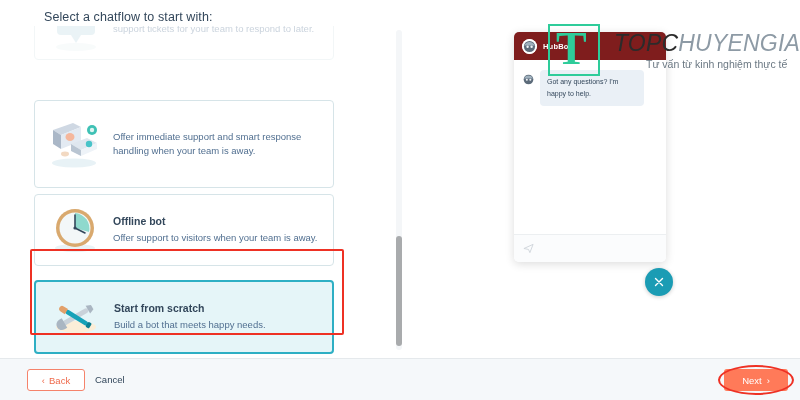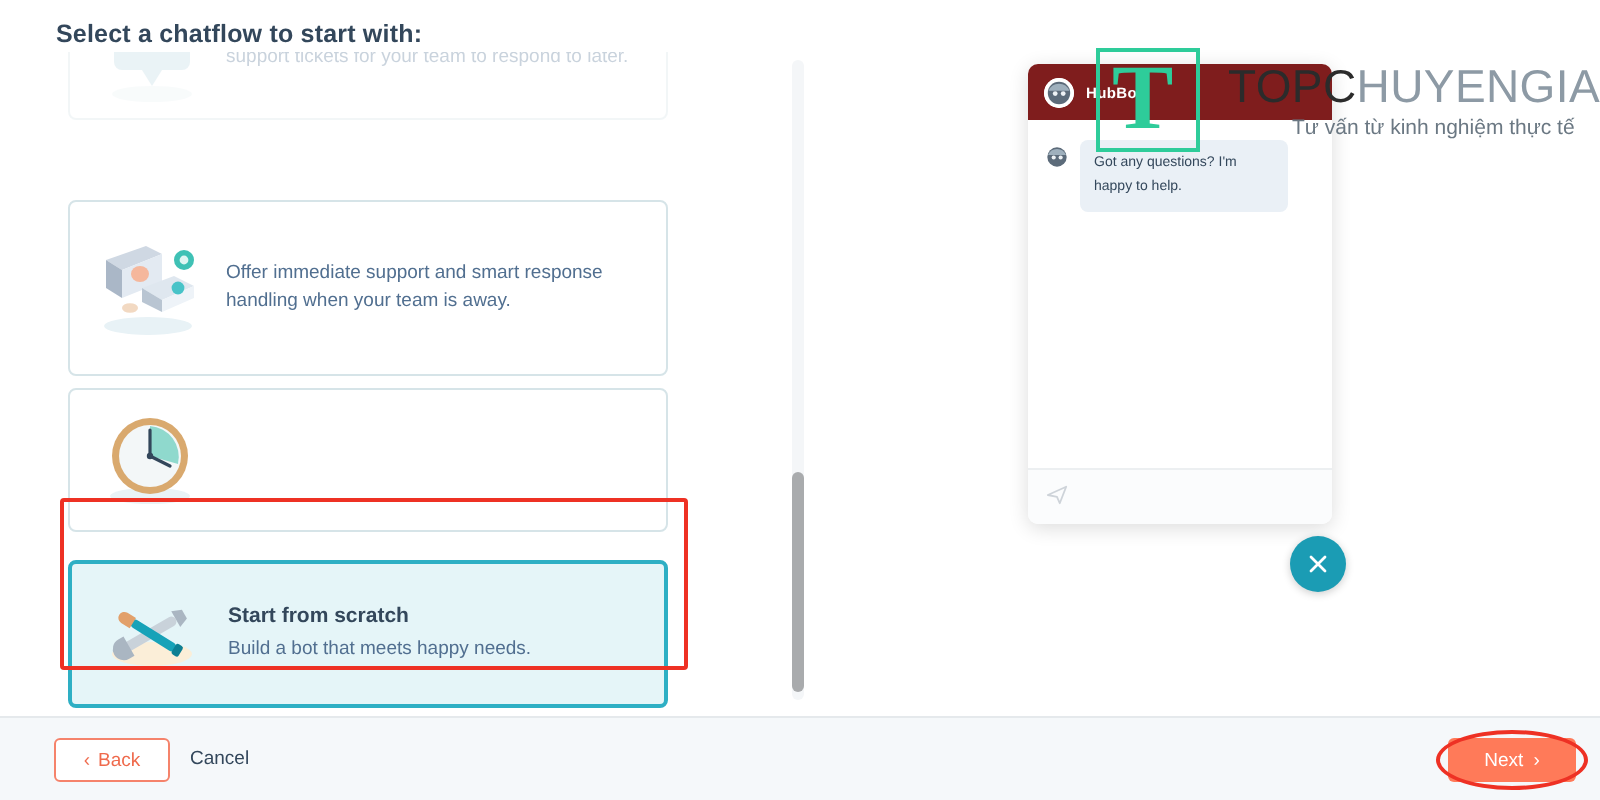--- a/index.html
+++ b/index.html
@@ -11,23 +11,23 @@
   }
   #app {
     position: relative;
     width: 800px; height: 400px;
     background: #ffffff;
   }
 
   
   .page-title {
     position: absolute;
-    left: 28px; top: 10px;
+    left: 44px; top: 10px;
     font-size: 12.5px;
-    font-weight: bold;
+    font-weight: normal;
     color: #33475b;
     letter-spacing: .1px;
   }
 
   
   .list-region {
     position: absolute;
     left: 0; top: 26px;
     width: 410px; height: 330px;
     overflow: hidden;
@@ -257,20 +257,21 @@
     font-family: "Liberation Serif", serif;
     line-height: 1;
   }
   .wm-name {
     position: absolute;
     left: 66px; top: 6px;
     font-size: 23px;
     letter-spacing: .2px;
     white-space: nowrap;
     font-family: "Liberation Sans", sans-serif;
+    font-style: italic;
   }
   .wm-name .dark { color: #2b2b2b; }
   .wm-name .gray { color: #8d9aa5; }
   .wm-tag {
     position: absolute;
     left: 68px; top: 34px;
     font-size: 10.5px;
     color: #6b7883;
     white-space: nowrap;
     margin-left: 30px;
@@ -328,20 +329,24 @@
         <svg width="58" height="52" viewBox="0 0 58 52">
           <ellipse cx="28" cy="44" rx="20" ry="4" fill="#e9f3f6"></ellipse>
           <circle cx="28" cy="24" r="19" fill="#d9a96e"></circle>
           <circle cx="28" cy="24" r="15.5" fill="#f3f7f8"></circle>
           <path d="M28 24 L28 9 A15.5 15.5 0 0 1 42 28 Z" fill="#8fd9cd"></path>
           <path d="M28 24 L28 11" stroke="#33475b" stroke-width="1.6" stroke-linecap="round"></path>
           <path d="M28 24 L38 29" stroke="#33475b" stroke-width="1.6" stroke-linecap="round"></path>
           <circle cx="28" cy="24" r="1.6" fill="#33475b"></circle>
         </svg>
       </div>
+      <div class="body">
+        <div class="c-title">Offline bot</div>
+        <div class="c-desc">Offer support to visitors when your team is away.</div>
+      </div>
     </div>
 
     <div class="card" id="card-scratch">
       <div class="thumb">
         <svg width="58" height="52" viewBox="0 0 58 52">
           <ellipse cx="28" cy="36" rx="20" ry="6" fill="#fbeed8"></ellipse>
           <g transform="rotate(-30 28 26)">
             <rect x="12" y="23" width="30" height="5" rx="2.5" fill="#c9d2da"></rect>
             <path d="M12 20 a5.5 5.5 0 0 0 0 11 l3 0 l0 -11 Z" fill="#aab6c2"></path>
             <path d="M42 21 l5 2 l0 5 l-5 2 Z" fill="#aab6c2"></path>

